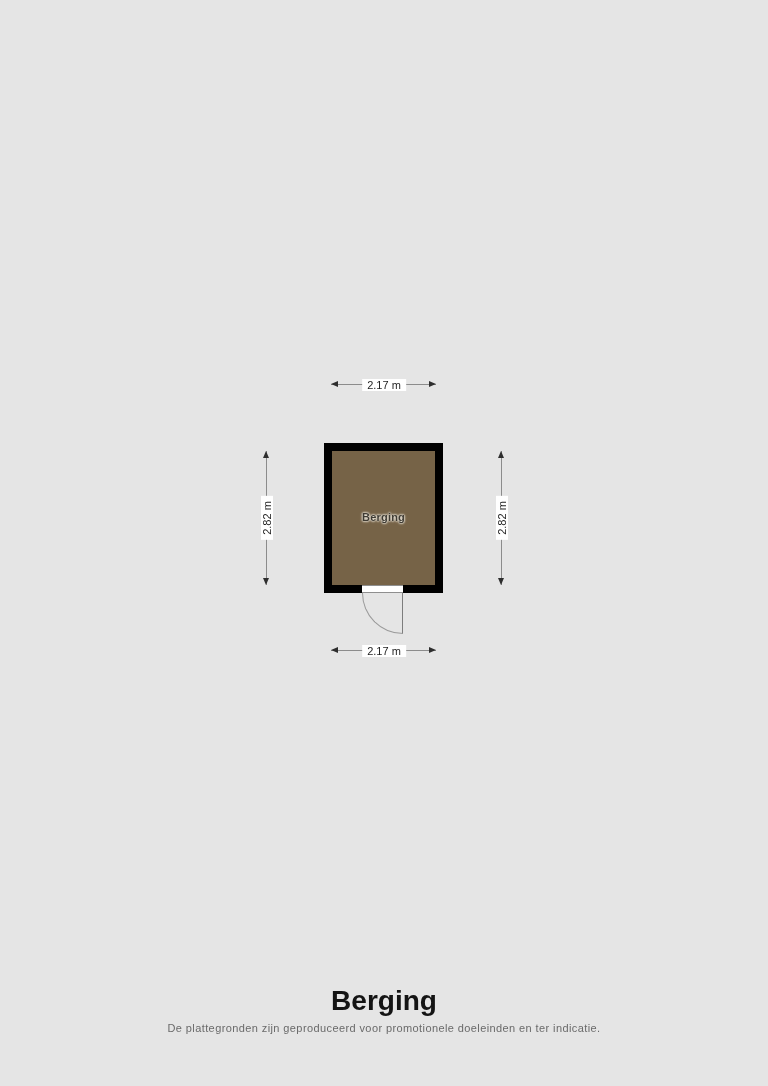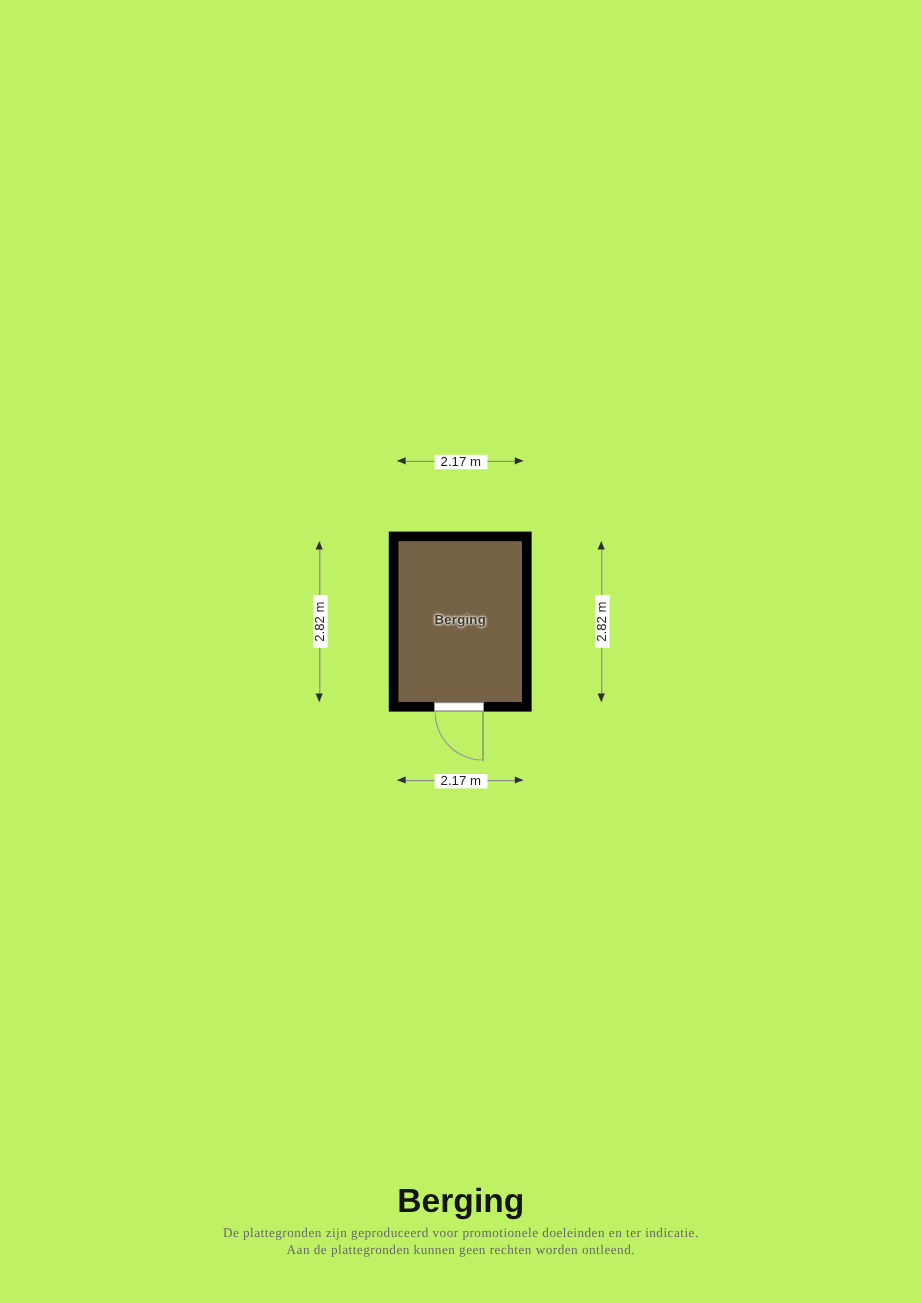--- a/index.html
+++ b/index.html
@@ -1,20 +1,20 @@
 <!DOCTYPE html>
 <html><head>
 <meta charset="utf-8">
 <style>
   html, body { margin: 0; padding: 0; background: #ffffff; }
   .canvas {
     position: relative;
     width: 768px;
     height: 1086px;
-    background: #bef264;
+    background: #e5e5e5;
     overflow: hidden;
     font-family: "Liberation Sans", "DejaVu Sans", sans-serif;
   }
 
   
   .plan { position: absolute; inset: 0; }
 
   .room-walls {
     position: absolute;
     left: 324px; top: 443px;
@@ -110,21 +110,21 @@
     position: absolute;
     top: 1022px;
     left: 0;
     width: 768px;
     text-align: center;
     font-size: 11px;
     line-height: 13.5px;
     letter-spacing: 0.4px;
     color: #6a6a6a;
   }
-  .disclaimer p { margin: 0; font-family: Liberation Serif, serif; }
+  .disclaimer p { margin: 0; }
 </style>
 </head>
 <body>
 
 <div class="canvas">
 
   <div class="plan">
 
     <div>
       <div class="dim-line-h" style="left:331px; top:384px; width:105px;"></div>
@@ -162,16 +162,15 @@
       <div class="door-gap"></div>
       <div class="door-leaf"></div>
       <div class="door-arc"></div>
     </div>
 
   </div>
 
   <h1 class="plan-title">Berging</h1>
   <div class="disclaimer">
     <p>De plattegronden zijn geproduceerd voor promotionele doeleinden en ter indicatie.</p>
-    <p>Aan de plattegronden kunnen geen rechten worden ontleend.</p>
   </div>
 
 </div>
 
 </body></html>

